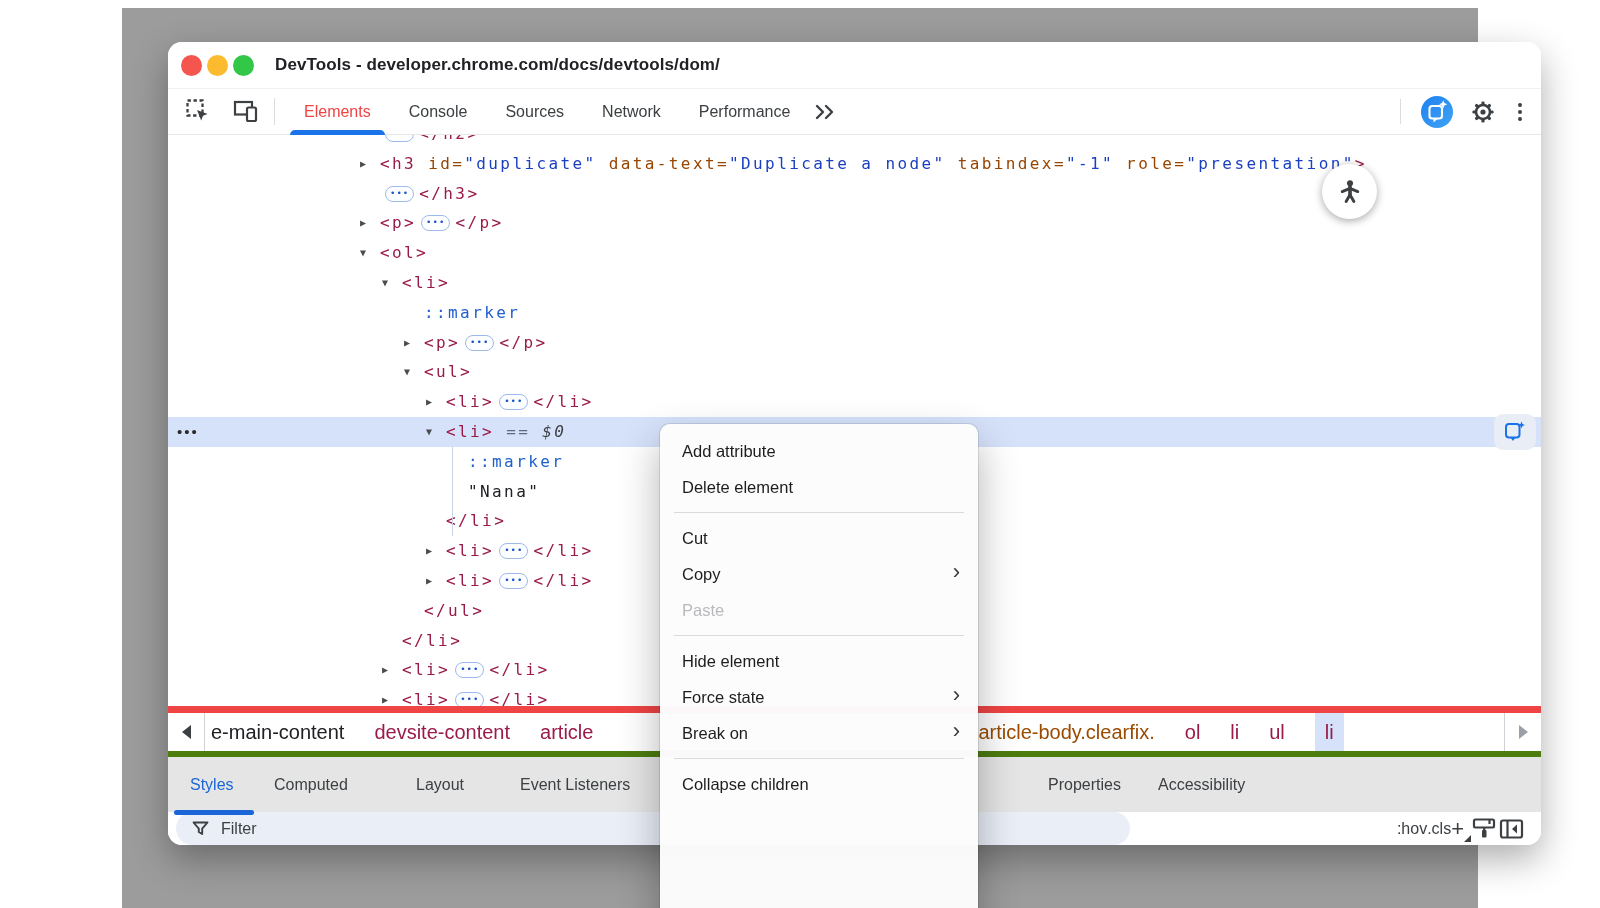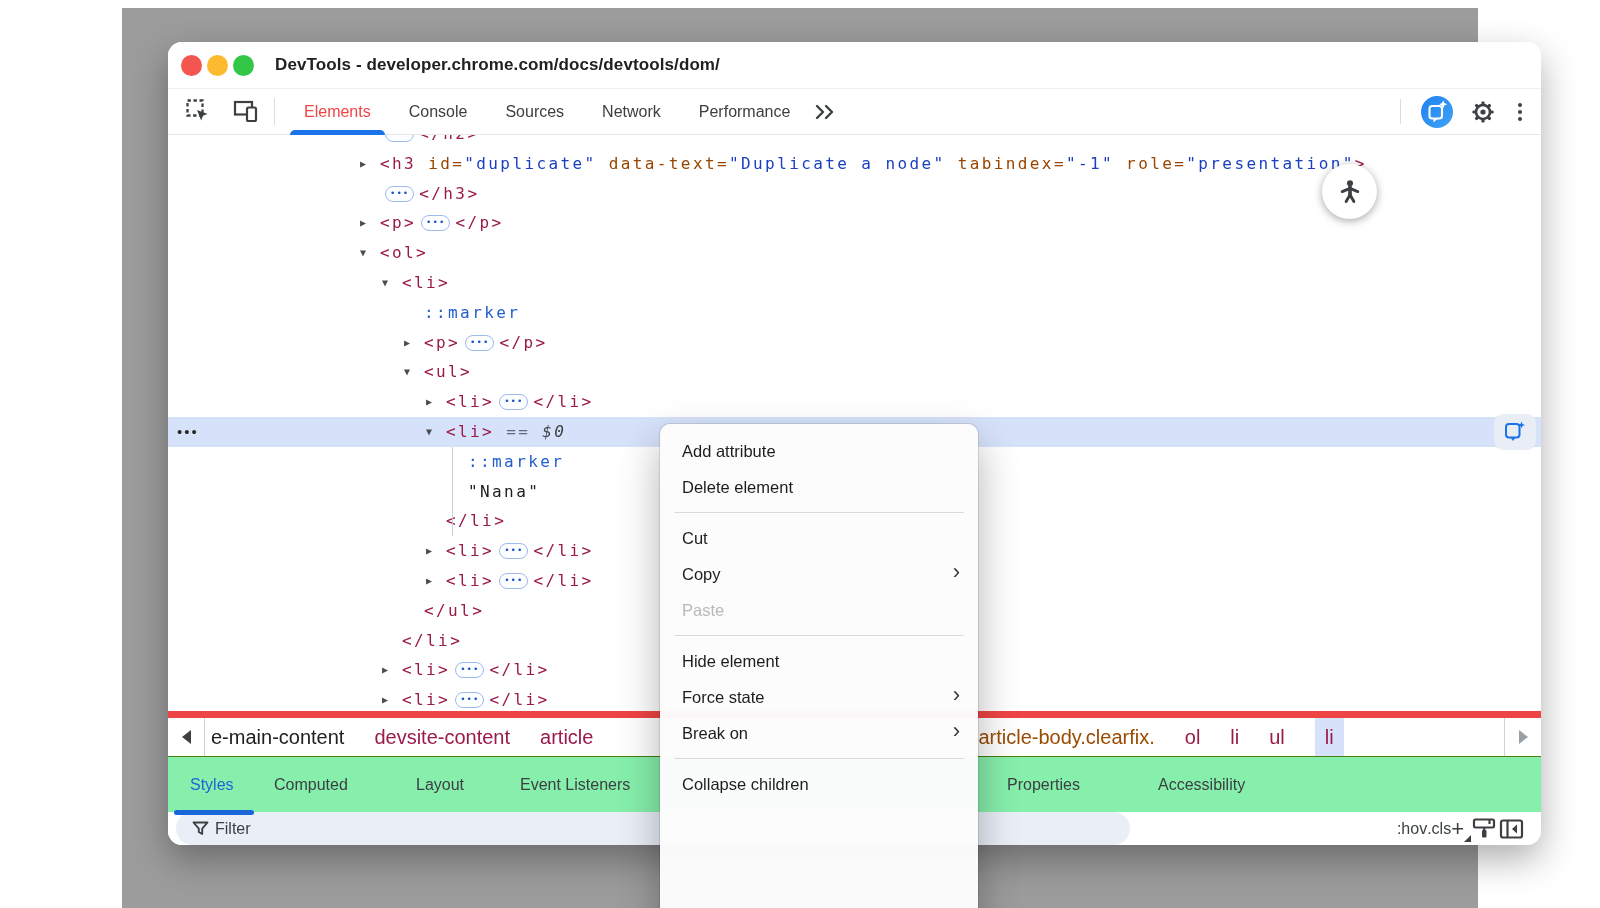--- a/index.html
+++ b/index.html
@@ -64,31 +64,31 @@
   .crumb{flex:0 0 auto;}
   .crumb.plain{color:#202124}
   .crumb.tag{color:#9a1b4a}
   .crumb.class{color:#9a4b00}
   .crumb-list .crumb:nth-child(4){margin-left:355px;}
   .crumb.selected{background:#d6e2fa;align-self:stretch;display:flex;align-items:center;padding:0 10px;}
   .tri-left{width:0;height:0;border-top:7px solid transparent;border-bottom:7px solid transparent;border-right:9px solid #3c4043;}
   .tri-right{width:0;height:0;border-top:7px solid transparent;border-bottom:7px solid transparent;border-left:9px solid #9aa0a6;}
 
   
-  .panel-tabs{flex:0 0 55px;position:relative;background:#86efac;border-top:1px solid #4d7c0f;z-index:2;
+  .panel-tabs{flex:0 0 55px;position:relative;background:#e5e5e5;border-top:6px solid #4d7c0f;z-index:2;
               font-size:16px;color:#3c4043;text-decoration:underline;}
   .ptab{position:absolute;top:0;height:100%;display:flex;align-items:center;}
   .ptab.active{color:#1a66d8;}
   .ptab-underline{position:absolute;left:-16px;right:-20px;bottom:-3px;height:5px;border-radius:4px;background:#1a66d8;}
 
   
   .filter-bar{flex:1 1 auto;display:flex;align-items:center;background:#fff;position:relative;z-index:1;}
   .filter-pill{margin-left:8px;width:954px;height:33px;border-radius:17px;background:#e9eef7;display:flex;align-items:center;}
   .funnel{margin-left:15px;display:flex;}
-  .filter-text{margin-left:5px;font-size:16px;color:#3c4043;}
+  .filter-text{margin-left:11px;font-size:16px;color:#3c4043;}
   .filter-controls{display:flex;align-items:center;margin-left:auto;margin-right:16px;
                    font-size:16px;color:#3c4043;}
   .plus-wrap{position:relative;font-size:22px;line-height:1;padding-right:7px;}
   .plus-wrap::after{content:'';position:absolute;right:0;bottom:-2px;
                     border-left:7px solid transparent;border-bottom:7px solid #3c4043;}
 
   
   .context-menu{position:absolute;left:660px;top:424px;width:318px;height:560px;
                 background:rgba(252,252,253,0.98);border-radius:10px;padding-top:9px;z-index:50;
                 box-shadow:0 0 0 1px rgba(0,0,0,0.10),0 18px 42px rgba(0,0,0,0.30);}
@@ -258,21 +258,21 @@
       </div>
       <div class="ptab" style="left: 106px;">
         <span>Computed</span>
       </div>
       <div class="ptab" style="left: 248px;">
         <span>Layout</span>
       </div>
       <div class="ptab" style="left: 352px;">
         <span>Event Listeners</span>
       </div>
-      <div class="ptab" style="left: 839px;">
+      <div class="ptab" style="left: 880px;">
         <span>Properties</span>
       </div>
       <div class="ptab" style="left: 990px;">
         <span>Accessibility</span>
       </div>
     </div>
 
   <div class="filter-bar">
     <div class="filter-pill">
       <span class="funnel">

